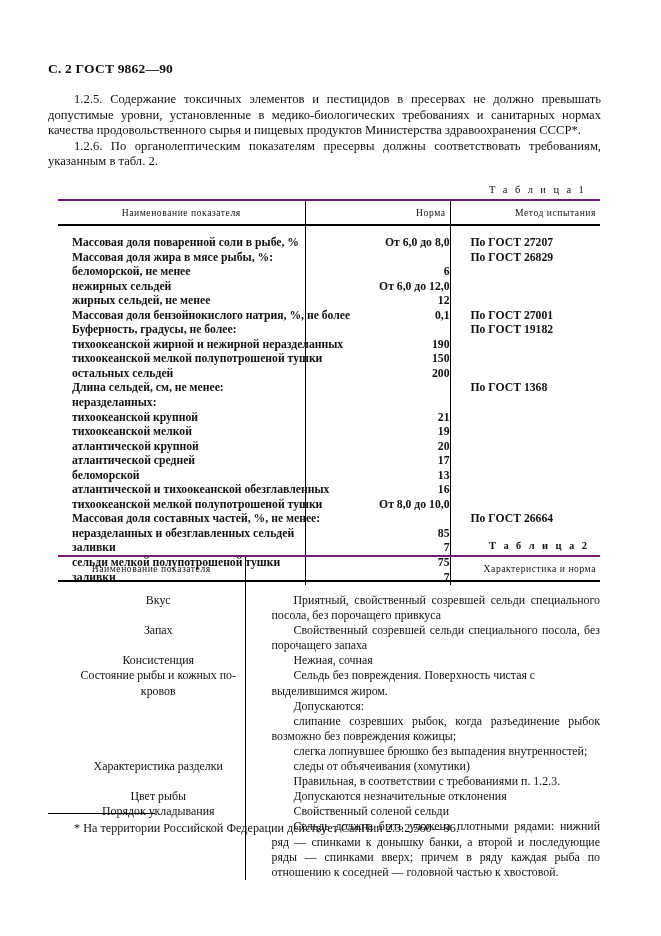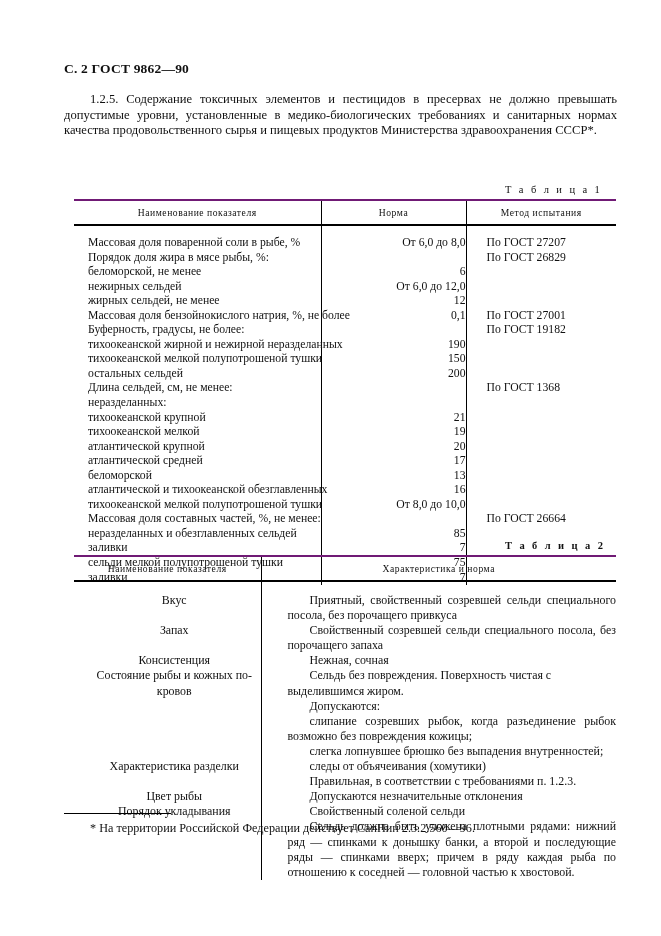--- a/index.html
+++ b/index.html
@@ -10,21 +10,20 @@
   body {
     font-family: "Liberation Serif", "DejaVu Serif", serif;
     color: #111111;
   }
   #page {
     position: relative;
     width: 611px;
     height: 936px;
     background: #ffffff;
     overflow: hidden;
-    margin-left: 16px;
   }
 
   
   .page-header {
     position: absolute;
     left: 48px;
     top: 61px;
     font-size: 13.5px;
     font-weight: bold;
     letter-spacing: 0.2px;
@@ -72,28 +71,29 @@
   .hdr-row th {
     font-weight: normal;
     font-size: 9.6px;
     letter-spacing: 0.55px;
     text-align: center;
     padding: 6px 4px 6px 4px;
     border-top: 2px solid #701a75;
     border-bottom: 2px solid #000;
     vertical-align: middle;
   }
-  .hdr-row th.vsep { border-left: 1.5px solid #000; }
+  .hdr-row th.vsep { border-left: 1.5px solid #000; text-align: right; }
 
   
   #table-1 td {
     vertical-align: top;
     padding: 0;
     font-size: 11.7px;
     line-height: 14.55px;
+    font-weight: bold;
   }
   #table-1 td.c-name {
     width: 247px;
     padding-left: 14px;
   }
   #table-1 td.c-norm {
     width: 145px;
     text-align: right;
     border-left: 1.5px solid #000;
   }
@@ -162,20 +162,21 @@
 </style>
 </head>
 <body>
 
 <div id="page">
 
   <div class="page-header">С. 2 ГОСТ 9862—90</div>
 
   <div class="prose">
     <p>1.2.5.  Содержание токсичных элементов и пестицидов в пресервах не должно превышать допустимые уровни, установленные в медико-биологических требованиях и санитарных нормах качества продовольственного сырья и пищевых продуктов Министерства здравоохранения СССР*.</p>
+    <p>1.2.6.  По органолептическим показателям пресервы должны соответствовать требованиям, указанным в табл. 2.</p>
   </div>
 
   <div class="tbl-caption" id="caption-1">Т а б л и ц а  1</div>
 
   <table class="doc-table" id="table-1">
     <colgroup>
         <col style="width:247px">
         <col style="width:145px">
         <col style="width:150px">
       </colgroup>
@@ -188,21 +189,21 @@
     </thead>
     <tbody>
       <tr>
         <td class="c-name pad-top"></td>
         <td class="c-norm pad-top"></td>
         <td class="c-method pad-top"></td>
       </tr>
       <tr>
         <td class="c-name">
           <span class="line">Массовая доля поваренной соли в рыбе, %</span>
-          <span class="line">Порядок доля жира в мясе рыбы, %:</span>
+          <span class="line">Массовая доля жира в мясе рыбы, %:</span>
           <span class="line">беломорской, не менее</span>
           <span class="line">нежирных сельдей</span>
           <span class="line">жирных сельдей, не менее</span>
           <span class="line">Массовая доля бензойнокислого натрия, %, не более</span>
           <span class="line">Буферность, градусы, не более:</span>
           <span class="line">тихоокеанской жирной и нежирной неразделанных</span>
           <span class="line">тихоокеанской мелкой полупотрошеной тушки</span>
           <span class="line">остальных сельдей</span>
           <span class="line">Длина сельдей, см, не менее:</span>
           <span class="line">неразделанных:</span>

